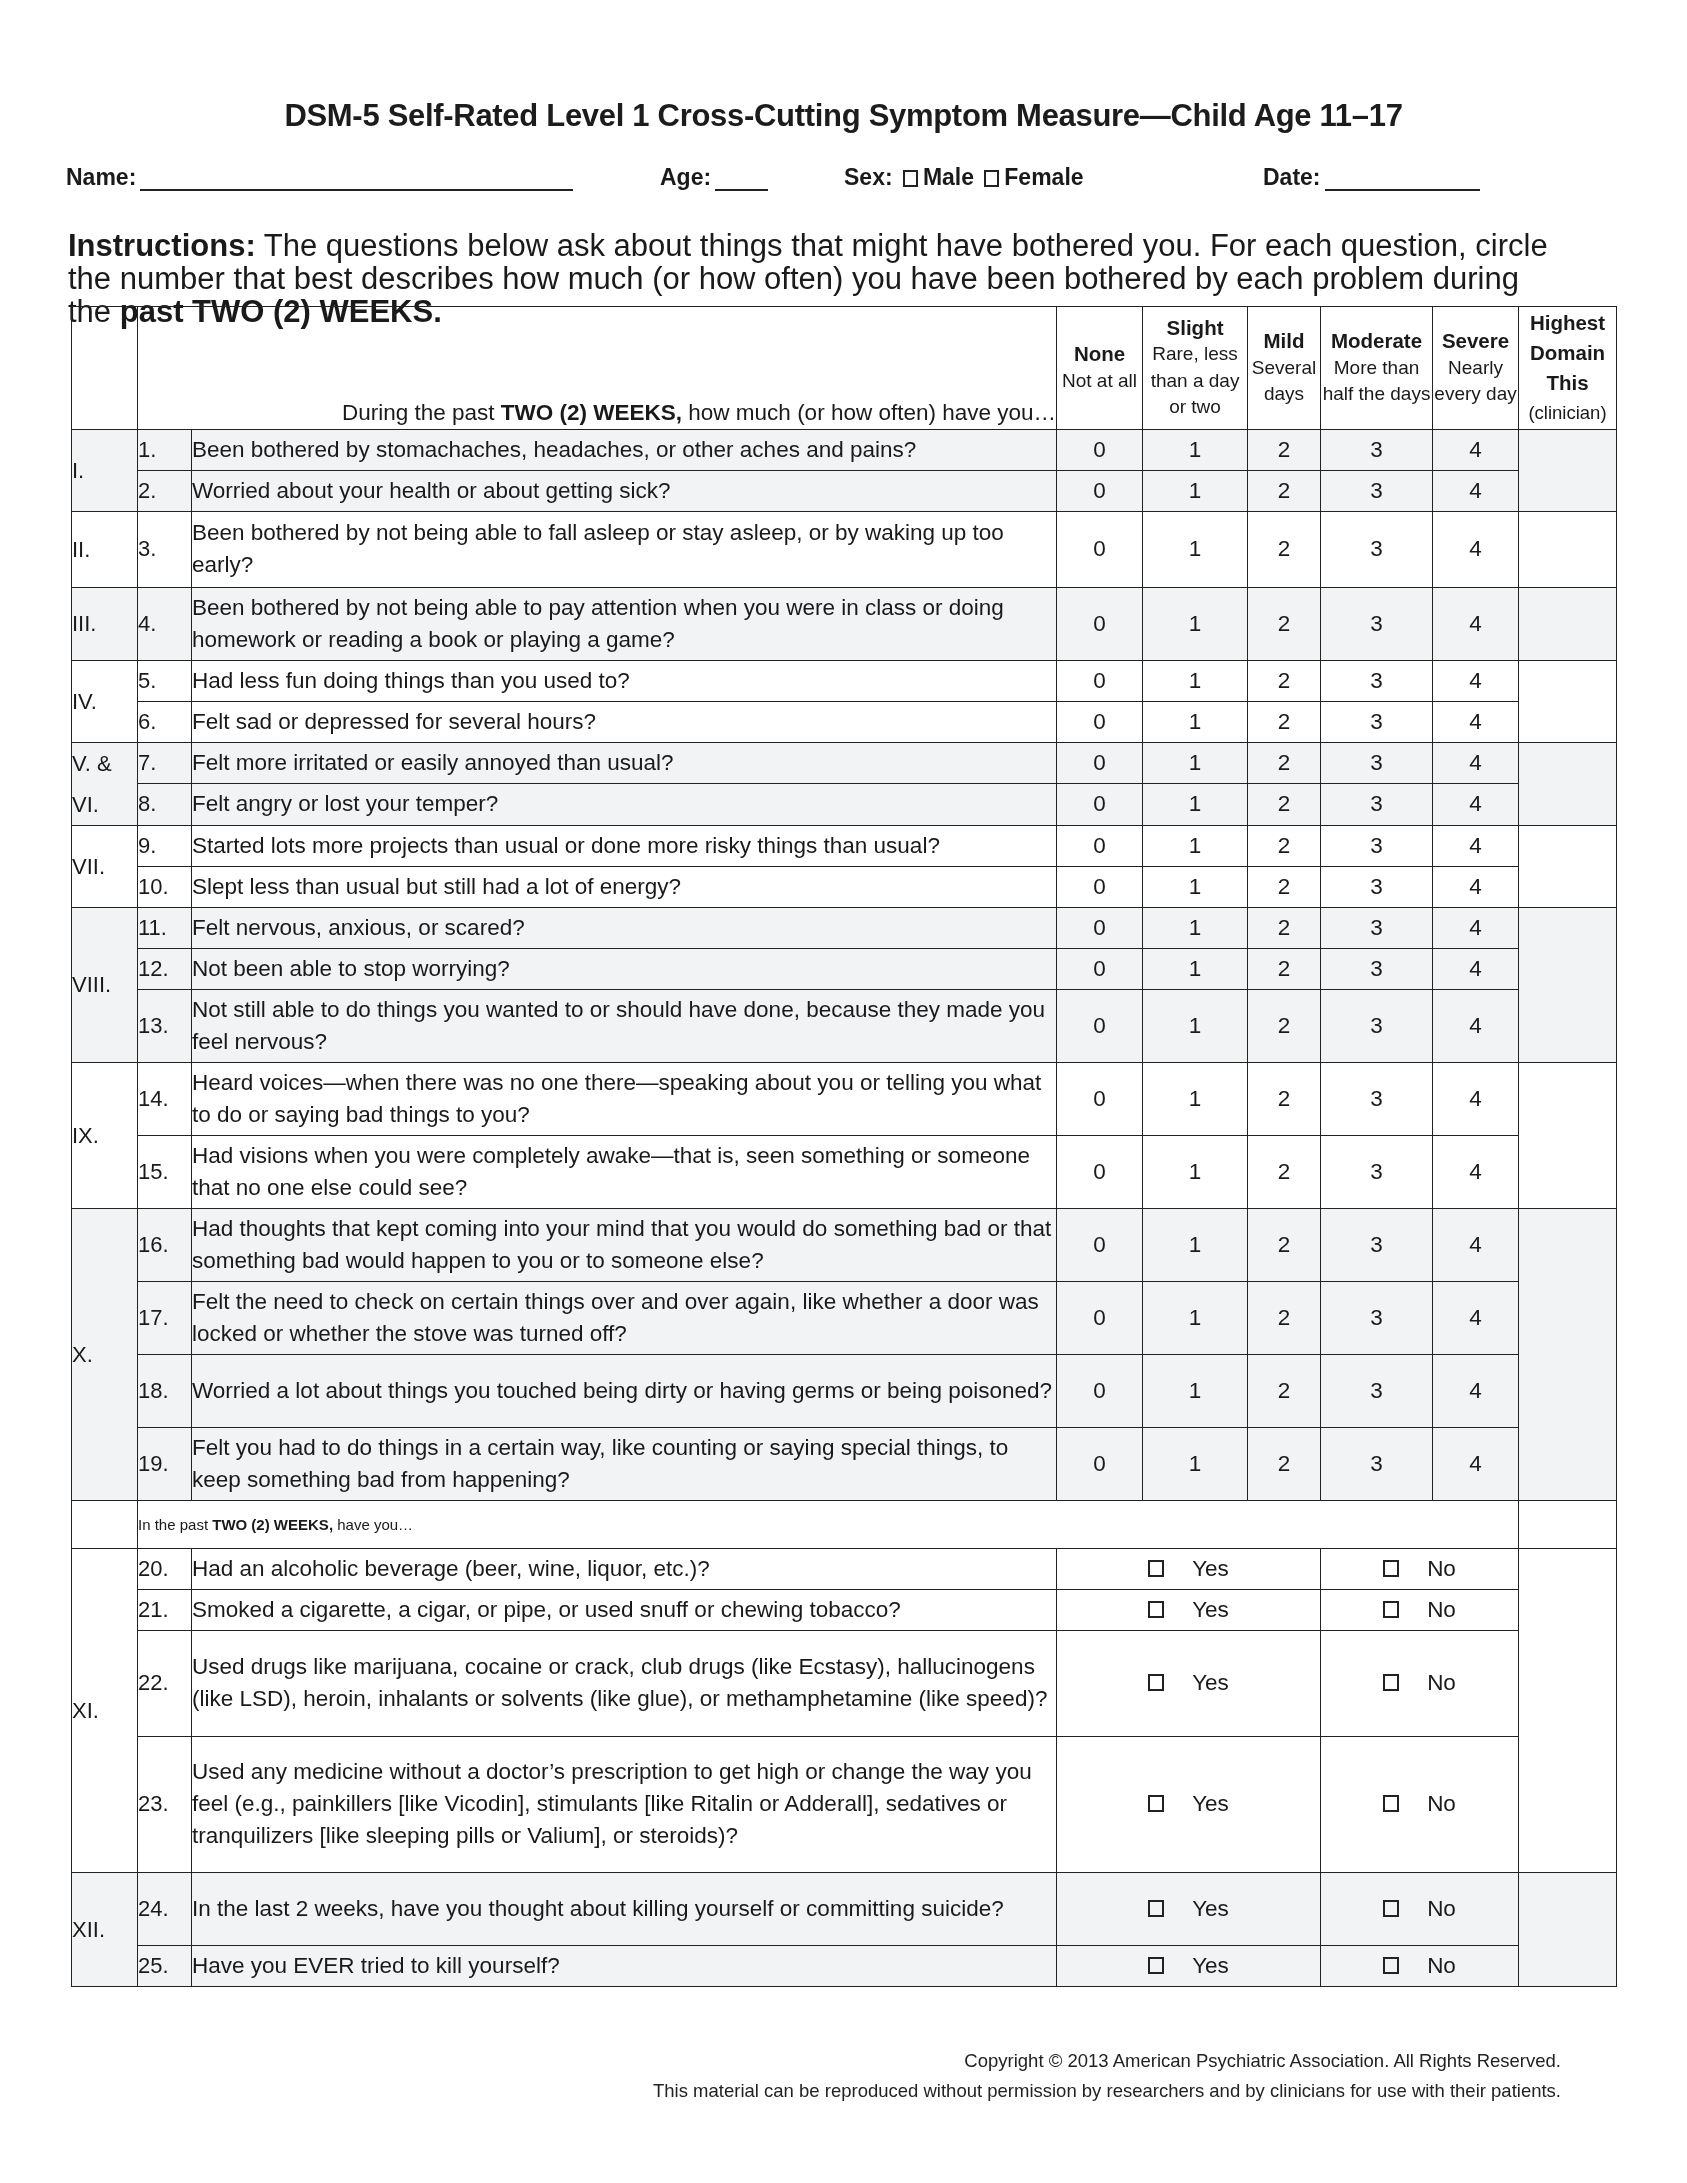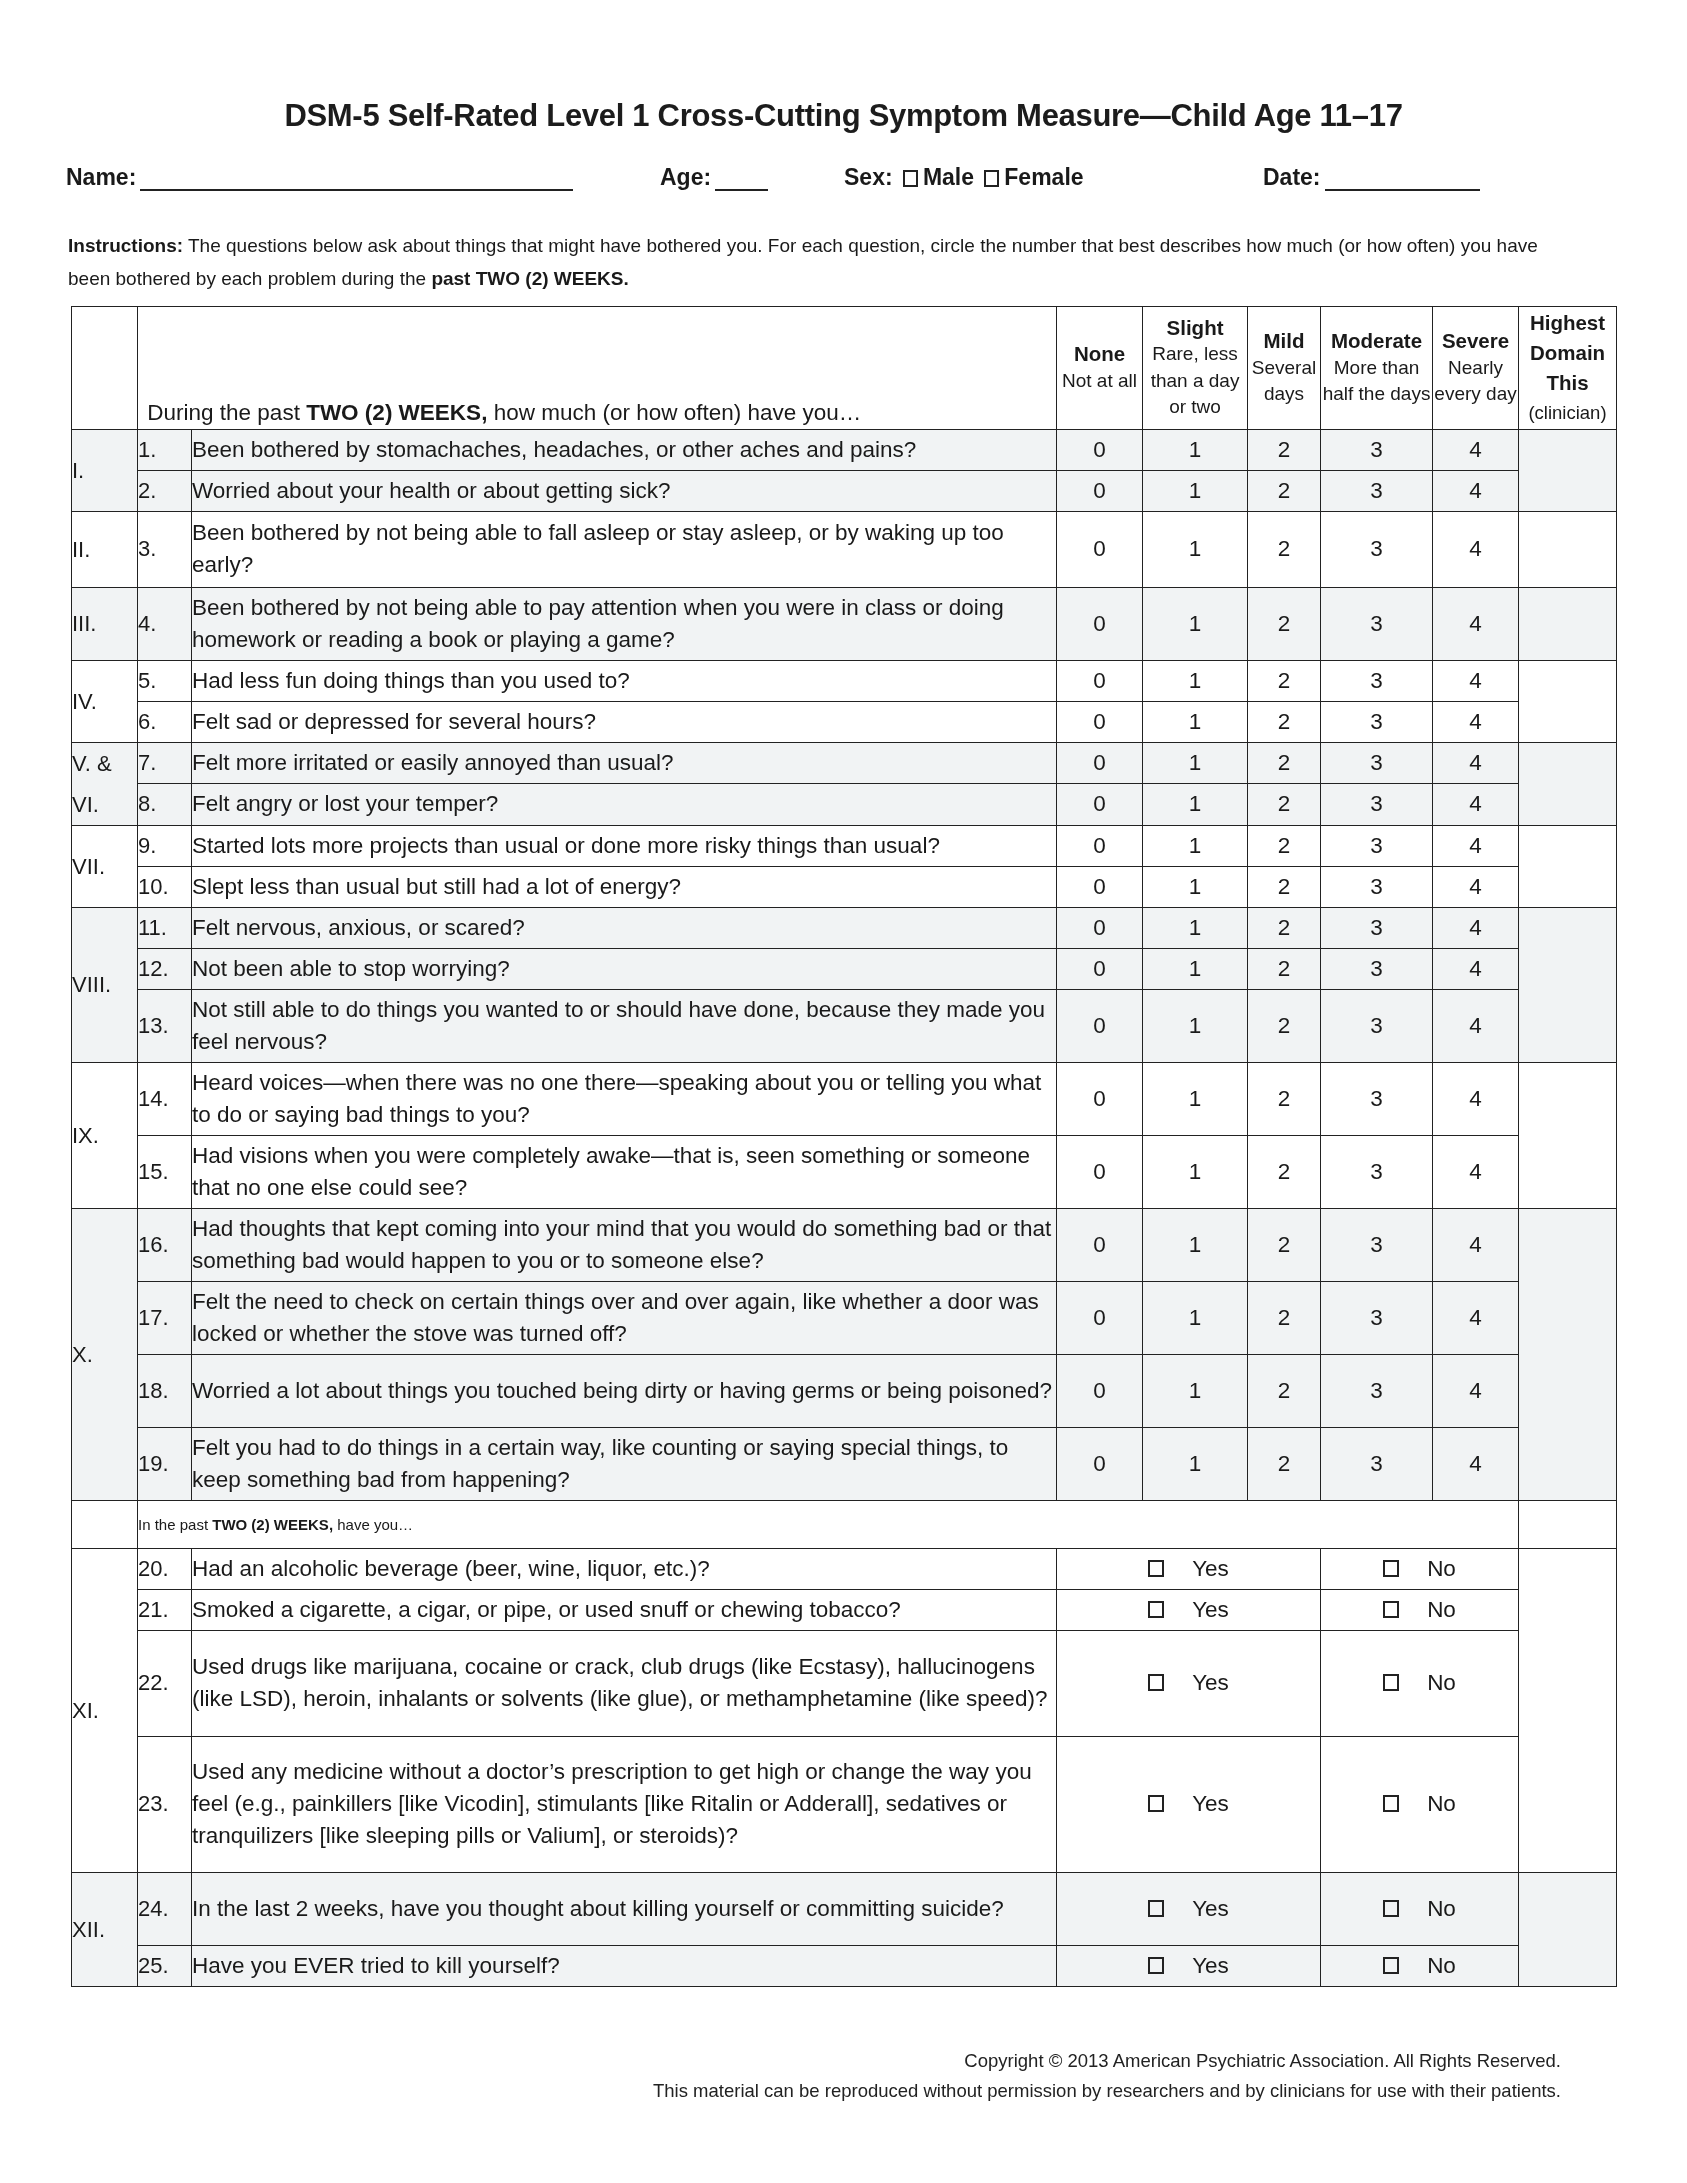--- a/index.html
+++ b/index.html
@@ -10,21 +10,21 @@
   }
   .title {
     position: absolute; left: 0; width: 1687px; top: 98px; text-align: center;
     font-size: 31px; font-weight: bold; letter-spacing: -0.3px; color: #1c1c1c;
   }
   .info-row { position: absolute; top: 164px; left: 66px; width: 1522px; height: 40px; font-size: 23px; font-weight: bold; }
   .info-row .field { position: absolute; top: 0; white-space: nowrap; }
   .blank { display: inline-block; border-bottom: 2px solid #222; vertical-align: bottom; height: 22.5px; margin-left: 4px; }
   .chk-sm { display: inline-block; width: 14.6px; height: 17px; border: 2px solid #222; vertical-align: -2px; margin: 0 5.3px 0 4px; box-sizing: border-box; }
   .instructions {
-    position: absolute; left: 68px; top: 229px; width: 1495px; font-size: 19px; line-height: 33px;
+    position: absolute; left: 68px; top: 229px; width: 1495px; font-size: 31px; line-height: 33px;
   }
   .instructions b { font-weight: bold; }
 
   table.form {
     position: absolute; left: 71px; top: 306px; width: 1545px;
     border-collapse: collapse; table-layout: fixed; font-size: 22.5px;
   }
   table.form td, table.form th {
     border: 1.7px solid #222; padding: 0; vertical-align: middle; font-weight: normal;
   }
@@ -33,21 +33,21 @@
   .c-q { width: 865px; }
   .c-none { width: 86px; }
   .c-sl { width: 105px; }
   .c-mi { width: 73px; }
   .c-mo { width: 112px; }
   .c-se { width: 86px; }
   .c-hi { width: 98px; }
 
   .hdr th { height: 119px; vertical-align: top; text-align: center; font-size: 19px; line-height: 26.5px; padding-top: 2.6px; }
   .hdr th .hname { font-weight: bold; font-size: 20.5px; }
-  .hdr th.hq { text-align: left; vertical-align: bottom; padding: 0 0 2.6px 9.3px; font-size: 22.5px; }
+  .hdr th.hq { text-align: right; vertical-align: bottom; padding: 0 0 2.6px 9.3px; font-size: 22.5px; }
   .hdr th.hhi { font-weight: bold; font-size: 20.5px; line-height: 30px; }
   .hdr th.hhi .sub { font-weight: normal; font-size: 18.5px; }
 
   td.dom { vertical-align: top; padding: 4px 0 0 6.6px; font-size: 22px; line-height: 41px; white-space: nowrap; }
   td.num { text-align: left; padding-left: 8px; font-size: 22px; }
   td.q { padding: 2.6px 6.6px 2.6px 6.6px; line-height: 32px; font-size: 22.5px; }
   td.sc { text-align: center; font-size: 22.5px; }
   td.hi { }
   tr.shade td { background: #f1f3f4; }
   tr.shade td.dom, tr.shade td.hi { background: #f1f3f4; }

